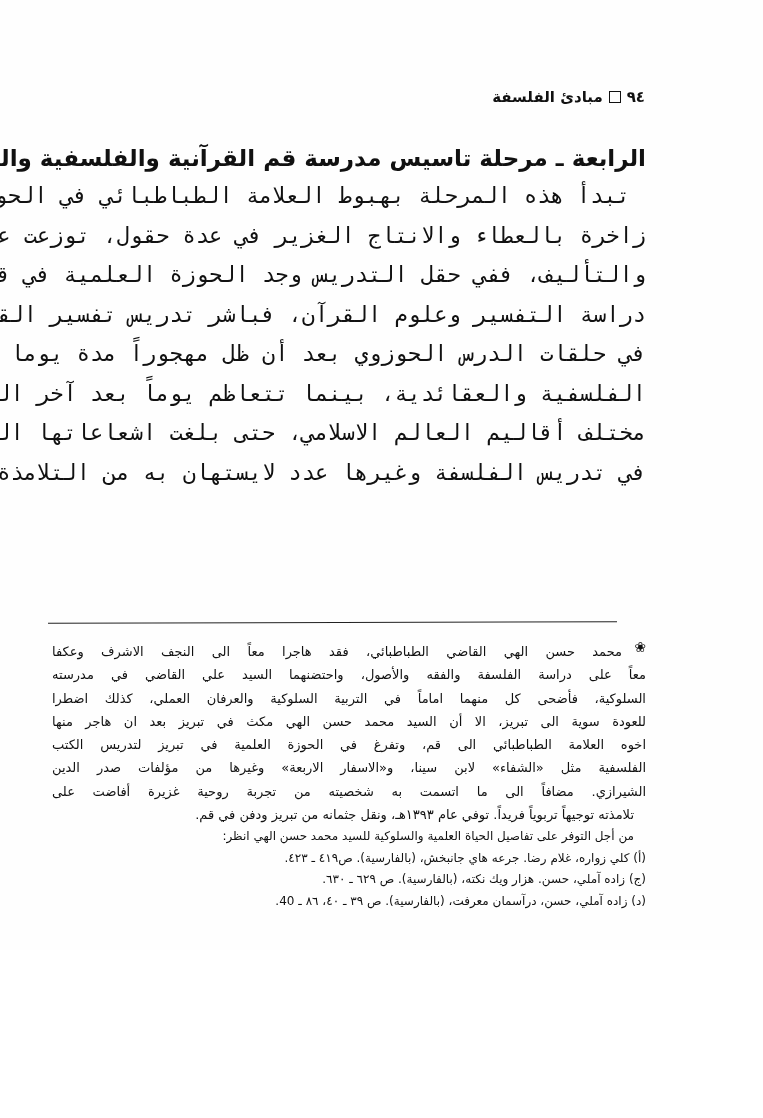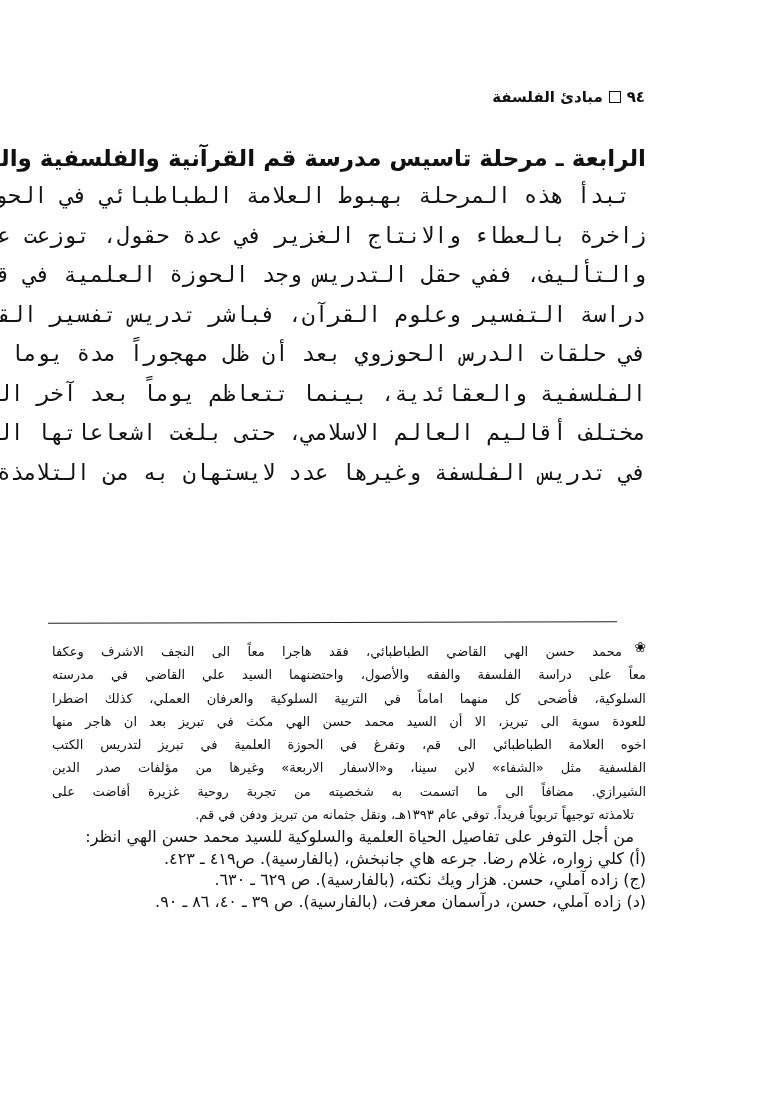--- a/index.html
+++ b/index.html
@@ -41,21 +41,21 @@
     position: absolute; top: 640px; left: 52px; width: 594px;
     font-family: "DejaVu Sans", sans-serif; font-size: 13px;
   }
   .fn-line {
     line-height: 23.3px; height: 23.3px; white-space: nowrap;
     text-align: justify; text-align-last: justify;
   }
   .fn-line.first { padding-right: 24px; position: relative; }
   .fn-line.last { text-align-last: right; }
   .fn-line.sub { padding-right: 12px; }
-  .fn-line.ref { text-align-last: right; line-height: 21.5px; height: 21.5px; font-size: 16px; }
+  .fn-line.ref { text-align-last: right; line-height: 21.5px; height: 21.5px; font-size: 12px; }
   .fn-marker {
     position: absolute; right: 0; top: -4px; font-size: 14px;
   }
 </style>
 </head>
 <body>
 
 <div class="page">
 
   <div class="running-header rtl">
@@ -94,17 +94,17 @@
       <div class="fn-line">اخوه العلامة الطباطبائي الى قم، وتفرغ في الحوزة العلمية في تبريز لتدريس الكتب</div>
       <div class="fn-line">الفلسفية مثل «الشفاء» لابن سينا، و«الاسفار الاربعة» وغيرها من مؤلفات صدر الدين</div>
       <div class="fn-line">الشيرازي. مضافاً الى ما اتسمت به شخصيته من تجربة روحية غزيرة أفاضت على</div>
       <div class="fn-line last sub">تلامذته توجيهاً تربوياً فريداً. توفي عام ١٣٩٣هـ، ونقل جثمانه من تبريز ودفن في قم.</div>
     </div>
 
     <div>
       <div class="fn-line ref sub">من أجل التوفر على تفاصيل الحياة العلمية والسلوكية للسيد محمد حسن الهي انظر:</div>
       <div class="fn-line ref">(أ) كلي زواره، غلام رضا. جرعه هاي جانبخش، (بالفارسية). ص٤١٩ ـ ٤٢٣.</div>
       <div class="fn-line ref">(ج) زاده آملي، حسن. هزار ويك نكته، (بالفارسية). ص ٦٢٩ ـ ٦٣٠.</div>
-      <div class="fn-line ref">(د) زاده آملي، حسن، درآسمان معرفت، (بالفارسية). ص ٣٩ ـ ٤٠، ٨٦ ـ ٩٠.</div>
+      <div class="fn-line ref">(د) زاده آملي، حسن، درآسمان معرفت، (بالفارسية). ص ٣٩ ـ ٤٠، ٨٦ ـ 40.</div>
     </div>
   </div>
 
 </div>
 
 </body></html>

